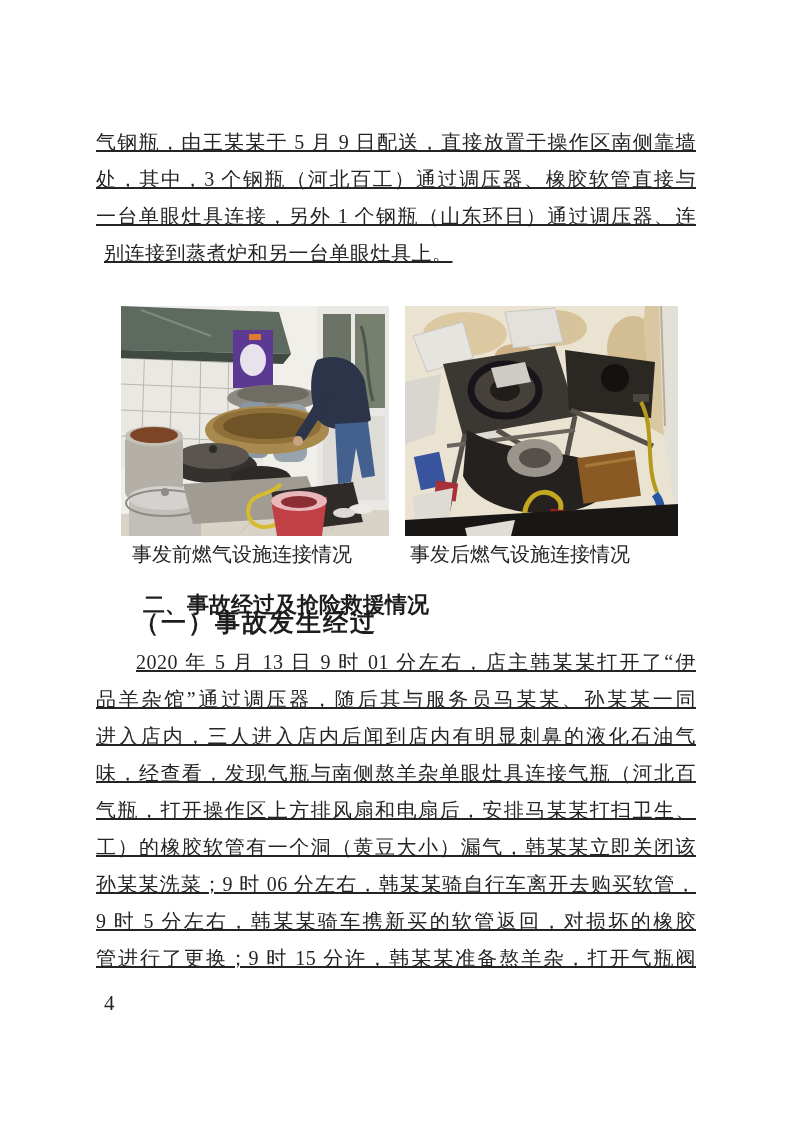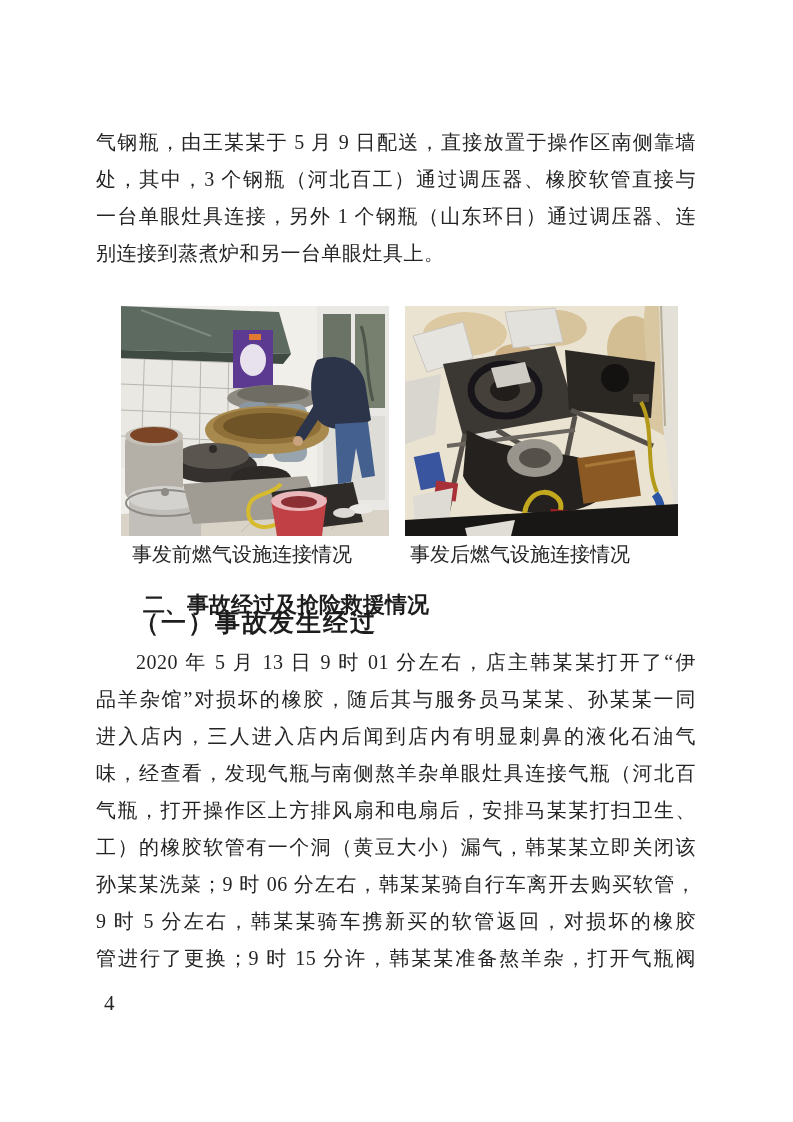--- a/index.html
+++ b/index.html
@@ -7,29 +7,29 @@
     width:793px; height:1122px;
     background:#ffffff;
     font-family:"Liberation Serif","DejaVu Serif",serif;
     color:#242424;
     position:relative;
     overflow:hidden;
   }
   .page { position:absolute; inset:0; }
 
   
-  .textblock { position:absolute; left:96px; width:600px; }
+  .textblock { position:absolute; left:96px; width:600px;text-decoration:underline; }
   .tline {
     height:37px; line-height:37px;
     font-size:20px;
     text-align:justify; text-align-last:justify;
     white-space:nowrap; overflow:visible;
     letter-spacing:0.5px;
   }
-  .tline.no-just { text-align:right; text-align-last:left; }
+  .tline.no-just { text-align:right; text-align-last:left;margin-left:8px; }
   .tline.indent { padding-left:40px; }
 
   
   .figure { position:absolute; top:306px; }
   .fig-left  { left:121px; width:268px; height:230px; }
   .fig-right { left:405px; width:273px; height:230px; }
   .figure svg { display:block; width:100%; height:100%; }
 
   .caption {
     position:absolute; top:541px; height:26px; line-height:26px;
@@ -211,21 +211,21 @@
   </div>
 
   <div class="caption cap-left">事发前燃气设施连接情况</div>
   <div class="caption cap-right">事发后燃气设施连接情况</div>
 
   <div class="heading">二、事故经过及抢险救援情况</div>
   <div class="subheading">（一）事故发生经过</div>
 
   <div class="textblock" style="top:644px;">
     <div class="tline indent">2020 年 5 月 13 日 9 时 01 分左右，店主韩某某打开了“伊</div>
-    <div class="tline">品羊杂馆”对损坏的橡胶，随后其与服务员马某某、孙某某一同</div>
+    <div class="tline">品羊杂馆”通过调压器，随后其与服务员马某某、孙某某一同</div>
     <div class="tline">进入店内，三人进入店内后闻到店内有明显刺鼻的液化石油气</div>
     <div class="tline">味，经查看，发现气瓶与南侧熬羊杂单眼灶具连接气瓶（河北百</div>
     <div class="tline">气瓶，打开操作区上方排风扇和电扇后，安排马某某打扫卫生、</div>
     <div class="tline">工）的橡胶软管有一个洞（黄豆大小）漏气，韩某某立即关闭该</div>
     <div class="tline">孙某某洗菜；9 时 06 分左右，韩某某骑自行车离开去购买软管，</div>
     <div class="tline">9 时 5 分左右，韩某某骑车携新买的软管返回，对损坏的橡胶</div>
     <div class="tline">管进行了更换；9 时 15 分许，韩某某准备熬羊杂，打开气瓶阀</div>
   </div>
 
   <div class="pagenum">4</div>

